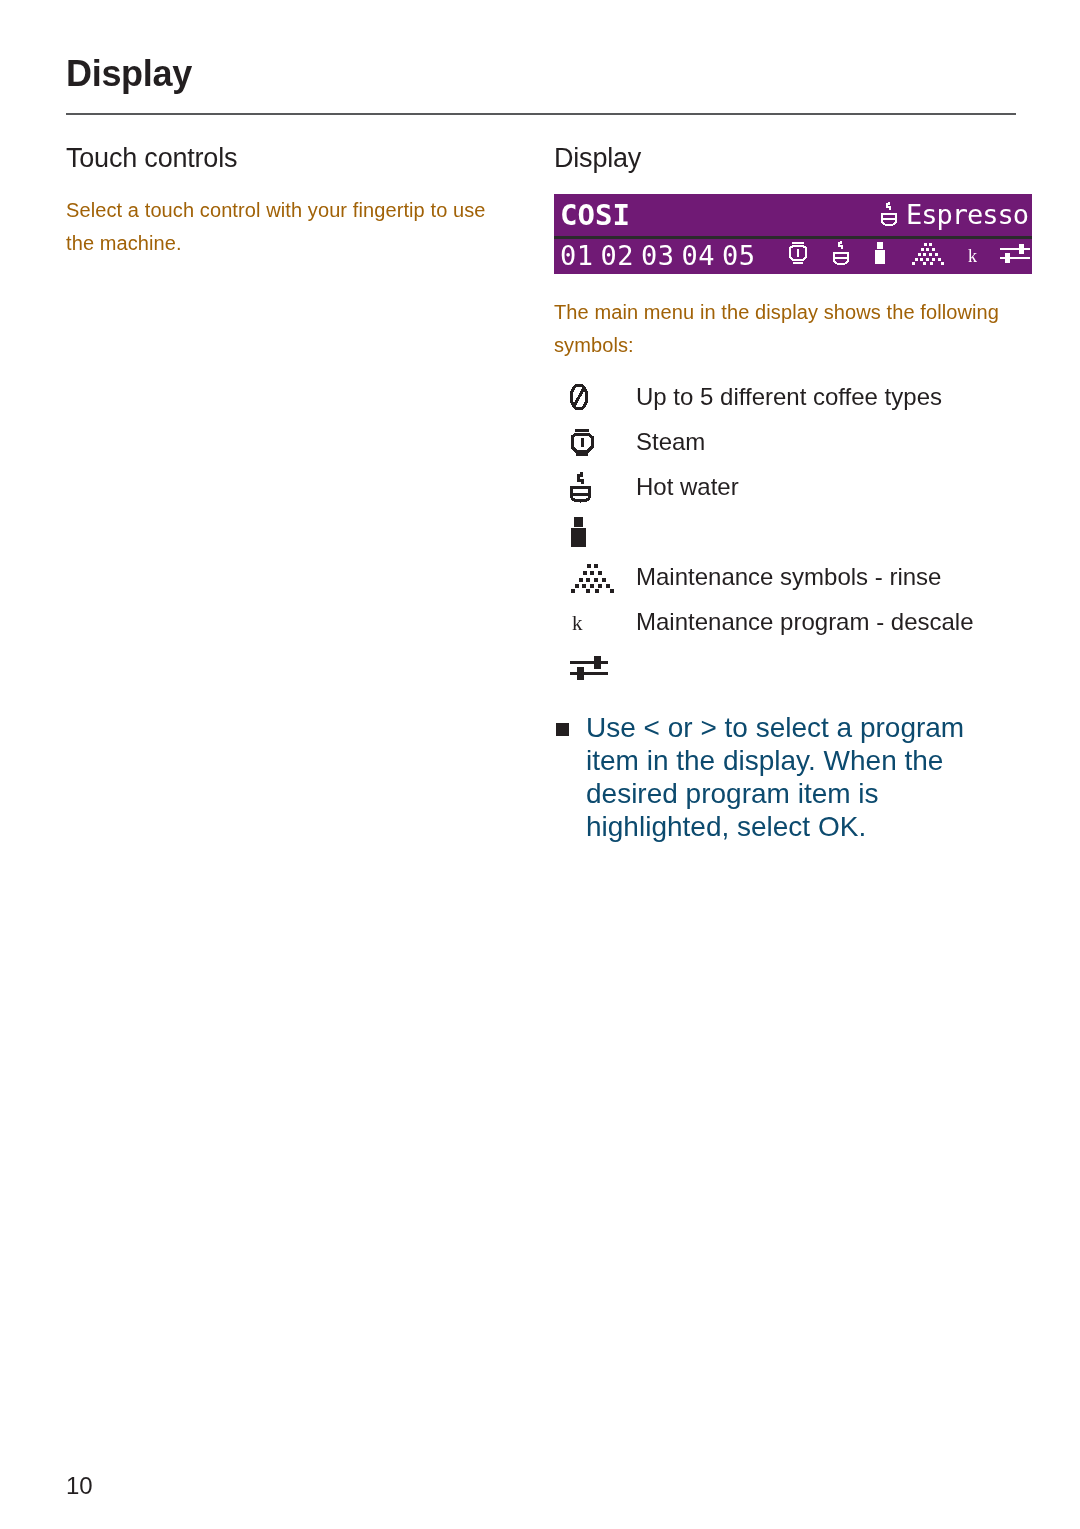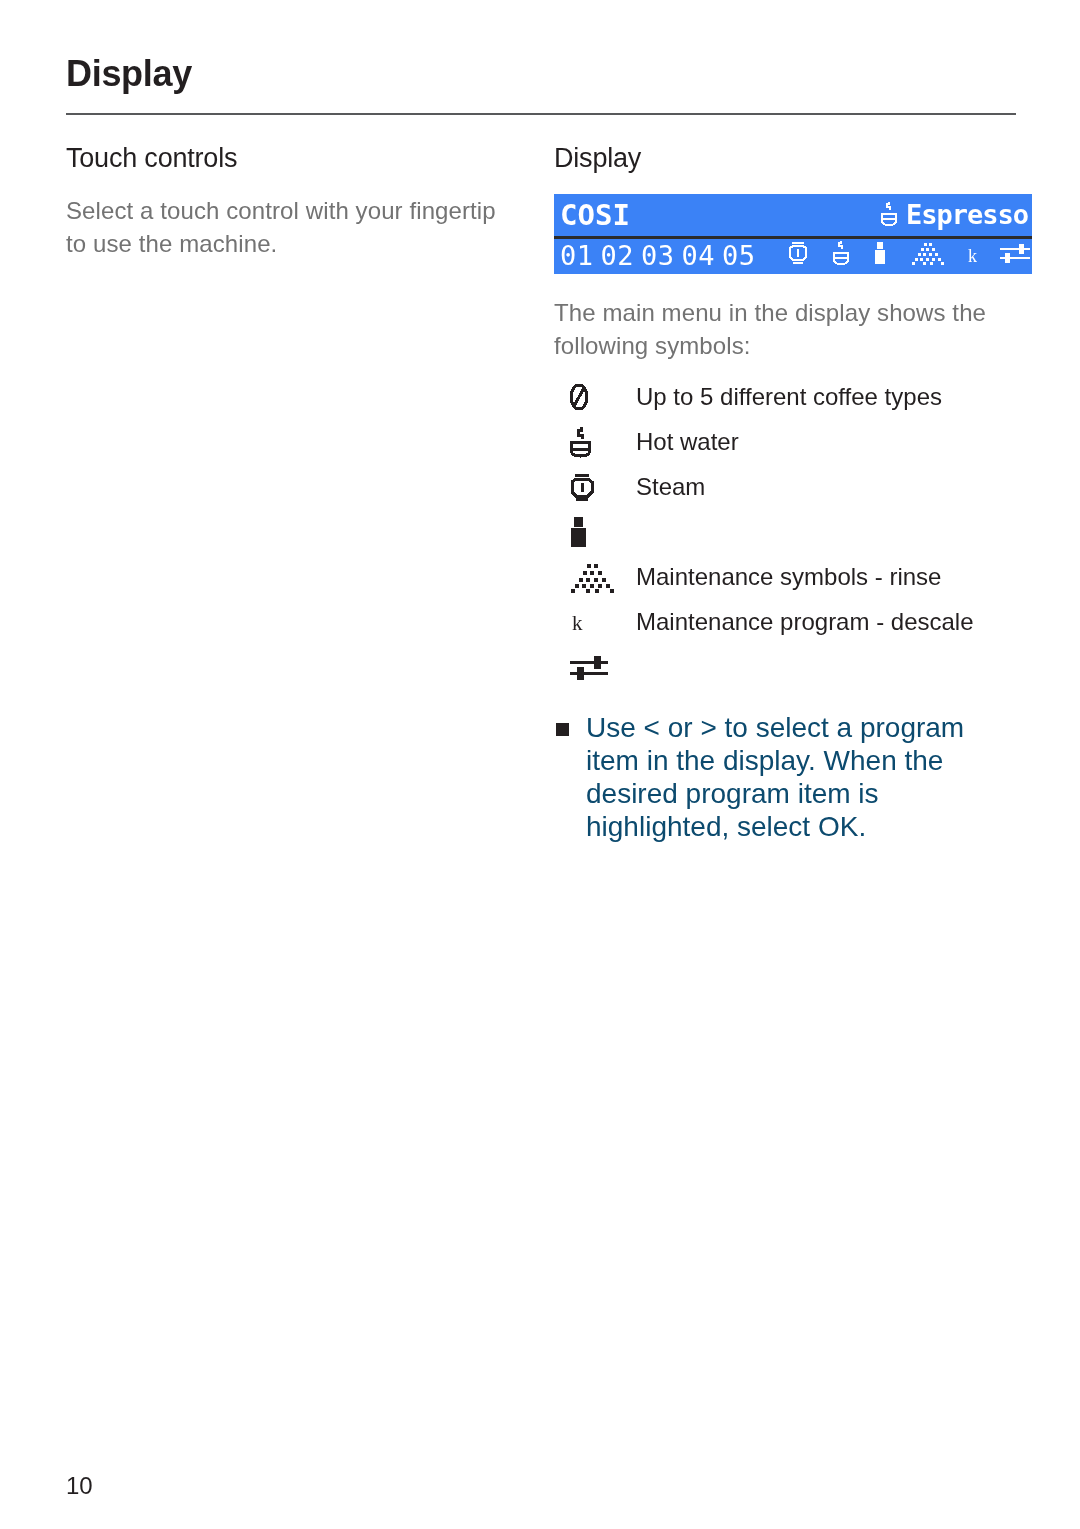--- a/index.html
+++ b/index.html
@@ -61,32 +61,32 @@
     margin: 0 0 20px 0;
     font-size: 27px;
     font-weight: normal;
     line-height: 32px;
     letter-spacing: -0.2px;
     color: #231f20;
   }
 
   p.body {
     margin: 0;
-    font-size: 24px;
+    font-size: 20px;
     line-height: 33px;
-    color: #737373;
+    color: #a16207;
     letter-spacing: 0.1px;
   }
 
   
   .lcd {
     position: relative;
     width: 478px;
     height: 80px;
-    background: #3b82f6;
+    background: #701a75;
     margin: 0 0 22px 0;
     box-sizing: border-box;
     overflow: hidden;
   }
   .lcd-divider {
     position: absolute;
     left: 0; top: 42px;
     width: 478px;
     height: 3px;
     background: #2b2b2b;
@@ -101,21 +101,21 @@
     color: #ffffff;
     letter-spacing: 0px;
     line-height: 36px;
   }
   .lcd-mode {
     position: absolute;
     right: 4px;
     top: 3px;
     font-family: "DejaVu Sans Mono", monospace;
     font-size: 27px;
-    font-weight: bold;
+    font-weight: normal;
     color: #ffffff;
     line-height: 36px;
     letter-spacing: -1px;
   }
   .lcd-mode-icon {
     display: inline-block;
     vertical-align: -4px;
     margin-right: 7px;
   }
   .lcd-nums {
@@ -320,40 +320,40 @@
           <svg width="26" height="32" viewBox="0 0 26 32" shape-rendering="crispEdges">
             <ellipse cx="11" cy="15" rx="8" ry="12" stroke="#231f20" stroke-width="3" fill="none"></ellipse>
             <line x1="6" y1="24" x2="16" y2="6" stroke="#231f20" stroke-width="3"></line>
           </svg>
         </span>
         <span>Up to 5 different coffee types</span>
       </li>
 
       <li>
         <span class="sym">
+          <svg width="30" height="32" viewBox="0 0 30 32" shape-rendering="crispEdges">
+            <rect x="7" y="2" width="14" height="3" fill="#231f20"></rect>
+            <path d="M4 10 L4 20 L8 24 L20 24 L24 20 L24 10 L20 7 L8 7 Z" stroke="#231f20" stroke-width="3" fill="none"></path>
+            <rect x="13" y="11" width="3" height="9" fill="#231f20"></rect>
+            <rect x="8" y="26" width="12" height="3" fill="#231f20"></rect>
+          </svg>
+        </span>
+        <span>Steam</span>
+      </li>
+
+      <li>
+        <span class="sym">
           <svg width="26" height="34" viewBox="0 0 26 34" shape-rendering="crispEdges">
             <path d="M13 1 L13 4 L10 4 L10 9 L14 9 L14 13" stroke="#231f20" stroke-width="3" fill="none"></path>
             <rect x="2" y="15" width="21" height="3" fill="#231f20"></rect>
             <path d="M3.5 18 L3.5 25 Q3.5 30 12.5 30 Q21.5 30 21.5 25 L21.5 18" stroke="#231f20" stroke-width="3" fill="none"></path>
             <rect x="5" y="22" width="16" height="3" fill="#231f20"></rect>
           </svg>
         </span>
         <span>Hot water</span>
-      </li>
-
-      <li>
-        <span class="sym">
-          <svg width="30" height="32" viewBox="0 0 30 32" shape-rendering="crispEdges">
-            <rect x="7" y="2" width="14" height="3" fill="#231f20"></rect>
-            <path d="M4 10 L4 20 L8 24 L20 24 L24 20 L24 10 L20 7 L8 7 Z" stroke="#231f20" stroke-width="3" fill="none"></path>
-            <rect x="13" y="11" width="3" height="9" fill="#231f20"></rect>
-            <rect x="8" y="26" width="12" height="3" fill="#231f20"></rect>
-          </svg>
-        </span>
-        <span>Steam</span>
       </li>
 
       <li>
         <span class="sym">
           <svg width="22" height="34" viewBox="0 0 22 34" shape-rendering="crispEdges">
             <rect x="6" y="1" width="9" height="10" fill="#231f20"></rect>
             <rect x="3" y="12" width="15" height="19" fill="#231f20"></rect>
           </svg>
         </span>
       </li>

